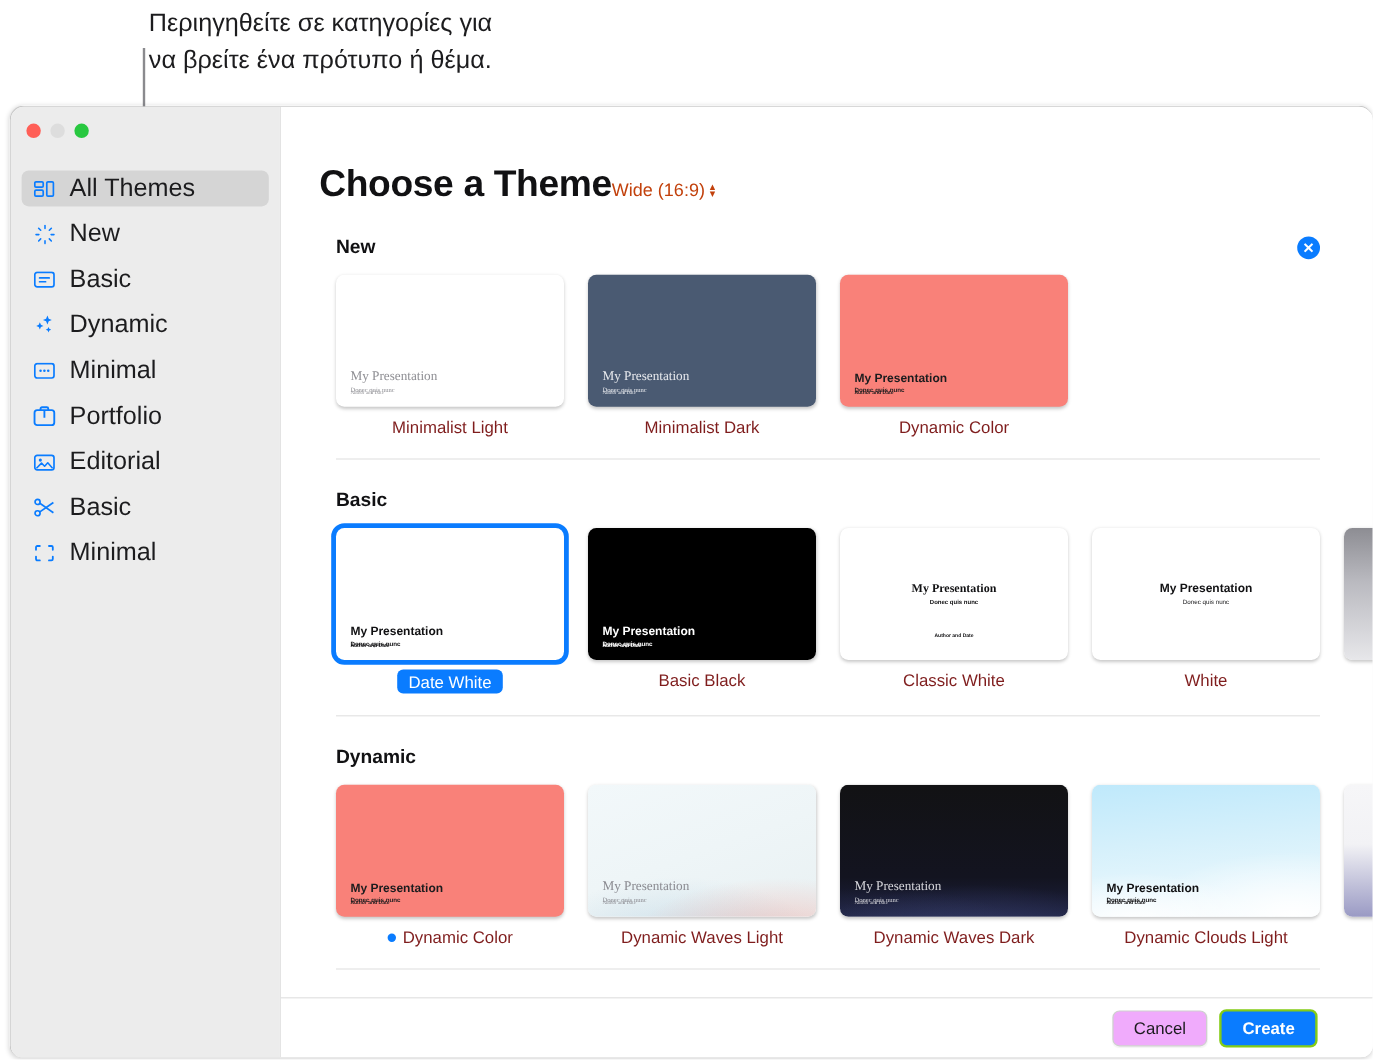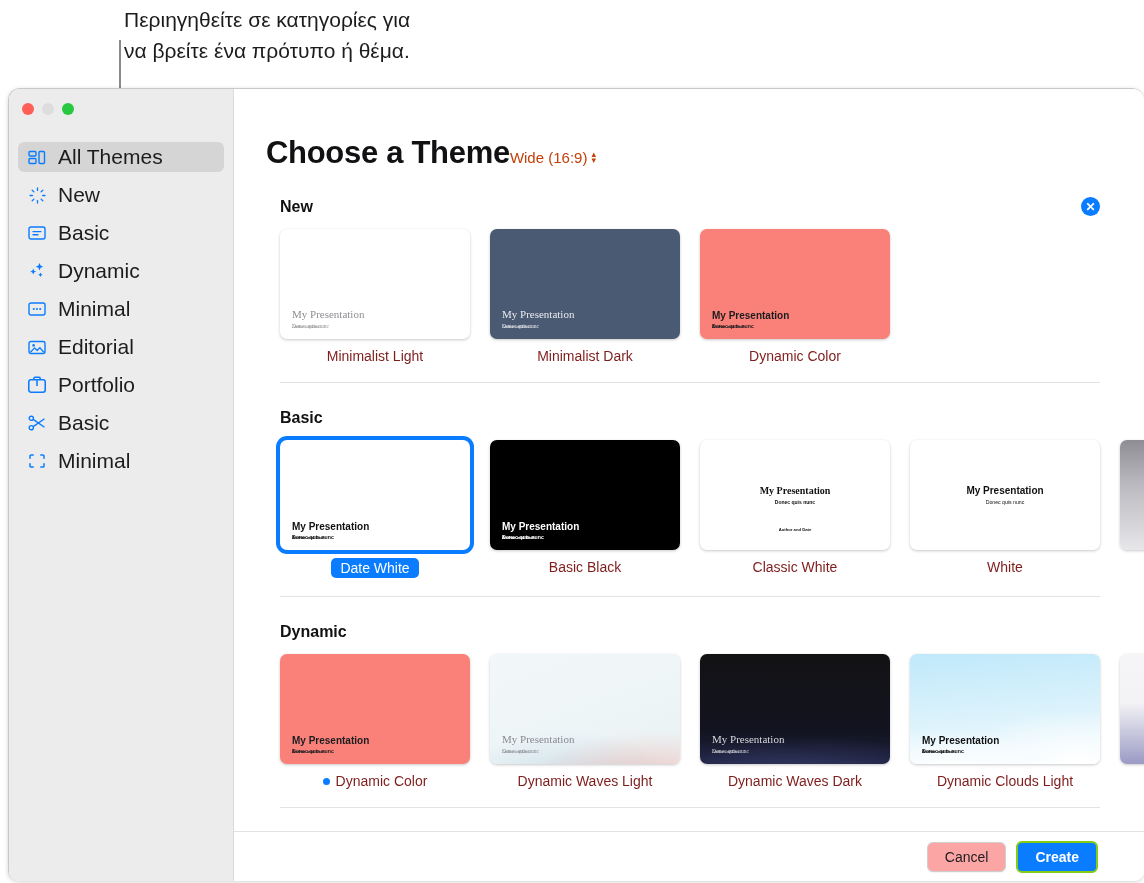--- a/index.html
+++ b/index.html
@@ -265,21 +265,21 @@
     padding-right: 46px;
   }
   .btn {
     font-size: 14px;
     border-radius: 6px;
     padding: 5px 17px;
     cursor: default;
     line-height: 18px;
   }
   #cancel-button {
-    background: #fca5a5;
+    background: #f0abfc;
     border: 1px solid #cfcfcf;
     color: #1c1c1e;
     box-shadow: 0 1px 1px rgba(0,0,0,.05);
   }
   #create-button {
     background: #0a7cff;
     color: #fff;
     border: 2px solid #84cc16;
     font-weight: bold;
   }
@@ -391,37 +391,37 @@
                 <circle cx="9" cy="7" r="1.05"></circle>
                 <circle cx="12.2" cy="7" r="1.05"></circle>
               </g>
             </svg>
         </span>
         <span>Minimal</span>
       </div>
 
 
       <div class="side-item">
-        <span class="side-icon">
-          <svg width="18" height="15" viewBox="0 0 18 15">
-              <rect x="1" y="1.5" width="16" height="12" rx="2" fill="none" stroke="#0a7cff" stroke-width="1.4"></rect>
-              <circle cx="5.6" cy="5.4" r="1.3" fill="#0a7cff"></circle>
-              <path d="M2.4 12.2l4.2-4.3 2.6 2.6 2.6-2.9 4 4.6" fill="none" stroke="#0a7cff" stroke-width="1.3" stroke-linejoin="round"></path>
-            </svg>
-        </span>
-        <span>Editorial</span>
-      </div>
-
-      <div class="side-item">
         <svg class="side-icon" width="18" height="16" viewBox="0 0 18 16">
             <path d="M6.1 3.3V2.2c0-.6.5-1.1 1.1-1.1h3.6c.6 0 1.1.5 1.1 1.1v1.1" fill="none" stroke="#0a7cff" stroke-width="1.4"></path>
             <rect x="1.6" y="3.3" width="14.8" height="11.2" rx="2" fill="none" stroke="#0a7cff" stroke-width="1.4"></rect>
             <line x1="9" y1="3.8" x2="9" y2="9" stroke="#0a7cff" stroke-width="1.4"></line>
           </svg>
         <span>Portfolio</span>
+      </div>
+
+      <div class="side-item">
+        <span class="side-icon">
+          <svg width="18" height="15" viewBox="0 0 18 15">
+              <rect x="1" y="1.5" width="16" height="12" rx="2" fill="none" stroke="#0a7cff" stroke-width="1.4"></rect>
+              <circle cx="5.6" cy="5.4" r="1.3" fill="#0a7cff"></circle>
+              <path d="M2.4 12.2l4.2-4.3 2.6 2.6 2.6-2.9 4 4.6" fill="none" stroke="#0a7cff" stroke-width="1.3" stroke-linejoin="round"></path>
+            </svg>
+        </span>
+        <span>Editorial</span>
       </div>
 
       <div class="side-item">
         <span class="side-icon">
           <svg width="19" height="16" viewBox="0 0 19 16">
               <g fill="none" stroke="#0a7cff" stroke-width="1.4">
                 <circle cx="3.3" cy="3.3" r="2.1"></circle>
                 <circle cx="3.3" cy="12.7" r="2.1"></circle>
                 <line x1="5.2" y1="4.4" x2="16.5" y2="12.3"></line>
                 <line x1="5.2" y1="11.6" x2="16.5" y2="3.7"></line>

